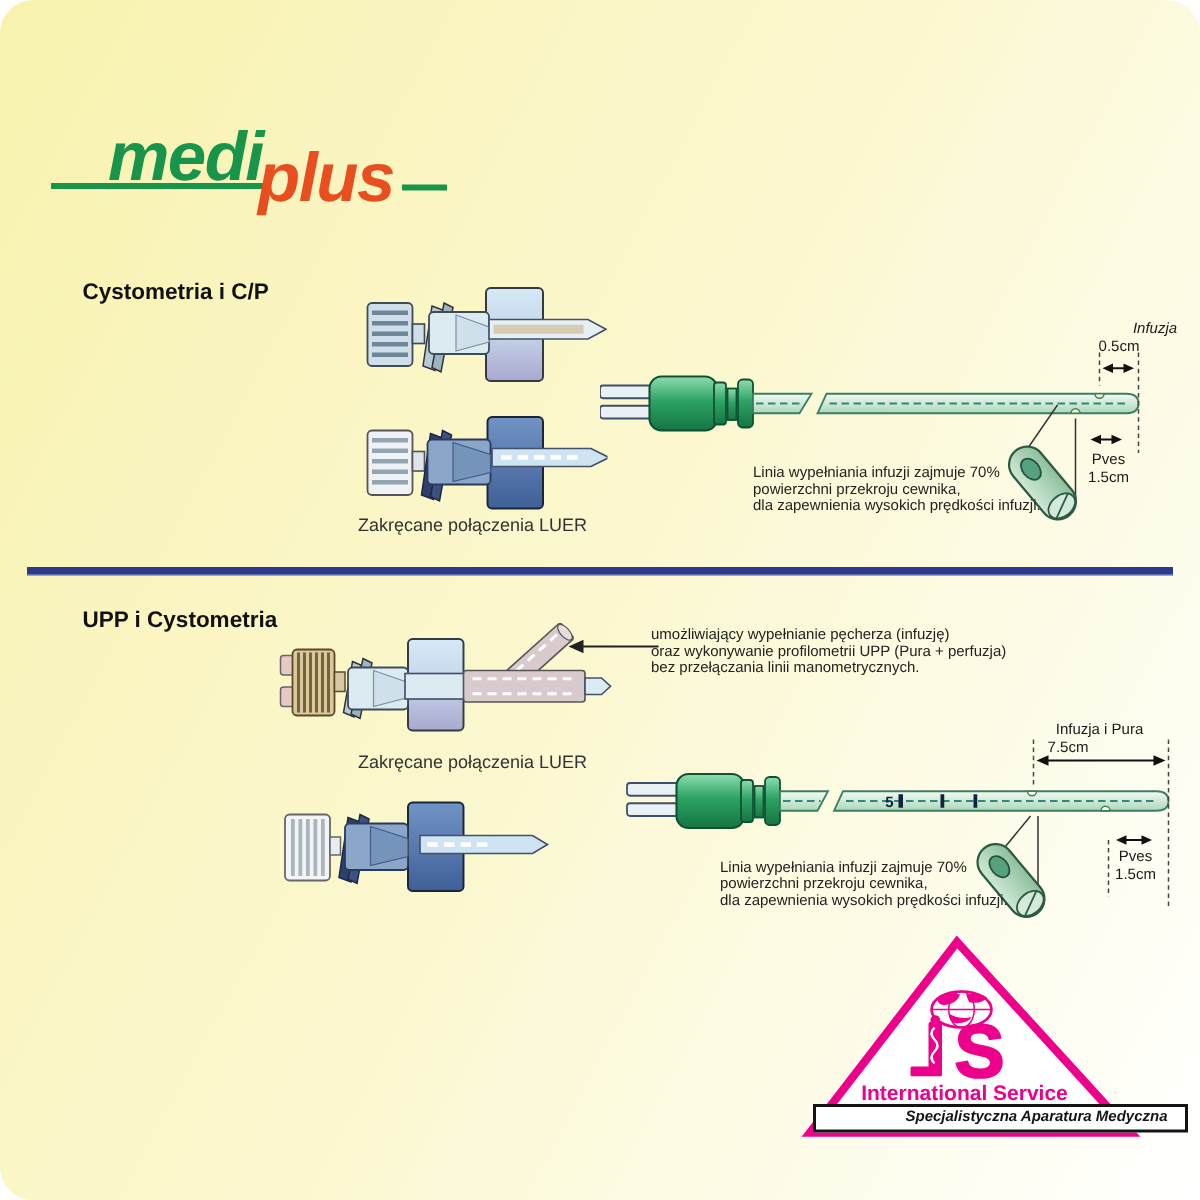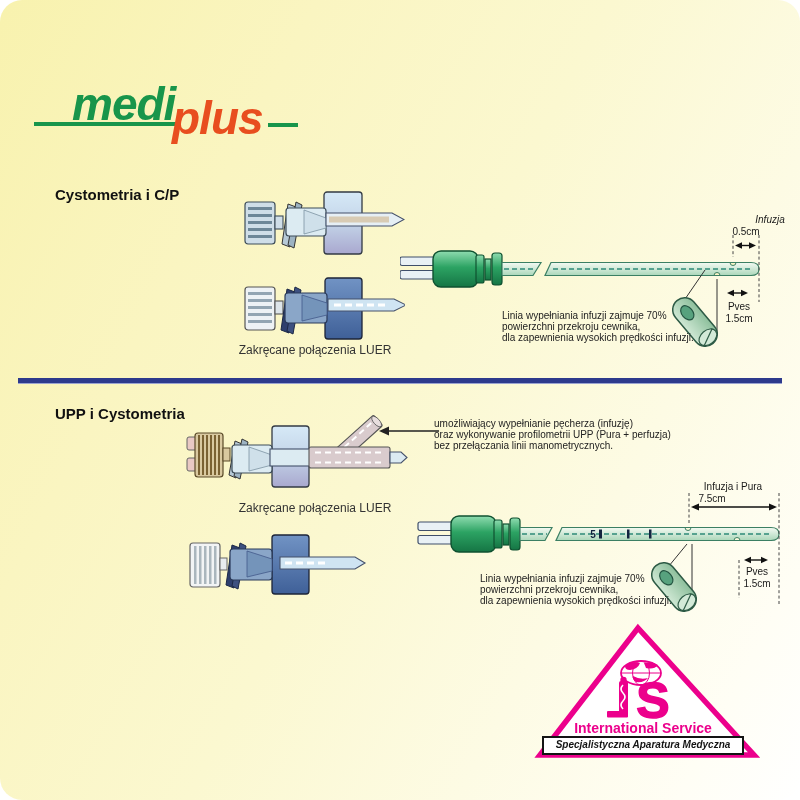--- a/index.html
+++ b/index.html
@@ -326,15 +326,15 @@
     </g>
     <g>
       <circle cx="91.5" cy="60" r="3.2" fill="#EC008C"></circle>
       <rect x="87" y="61" width="9" height="36" rx="2" fill="#EC008C"></rect>
       <rect x="75" y="91" width="21" height="6.5" rx="1" fill="#EC008C"></rect>
       <path d="M91,65 q-4,4 0,8 q4,4 0,8 q-4,4 0,8" fill="none" stroke="#ffffff" stroke-width="1.6"></path>
     </g>
     <text x="121" y="98" font-size="50" font-weight="bold" fill="#EC008C" stroke="#EC008C" stroke-width="1.5" text-anchor="middle">S</text>
   </svg>
   <div class="abs intl" style="left:558px;top:720px;width:170px;">International Service</div>
-  <div class="abs box-medyczna" style="left:542px;top:736px;width:198px;height:15px;">Specjalistyczna Aparatura Medyczna</div>
+  <div class="abs box-medyczna" style="left:542px;top:736px;width:198px;height:15px;padding-left:48px;">Specjalistyczna Aparatura Medyczna</div>
 
 </div>
 
 </body></html>

